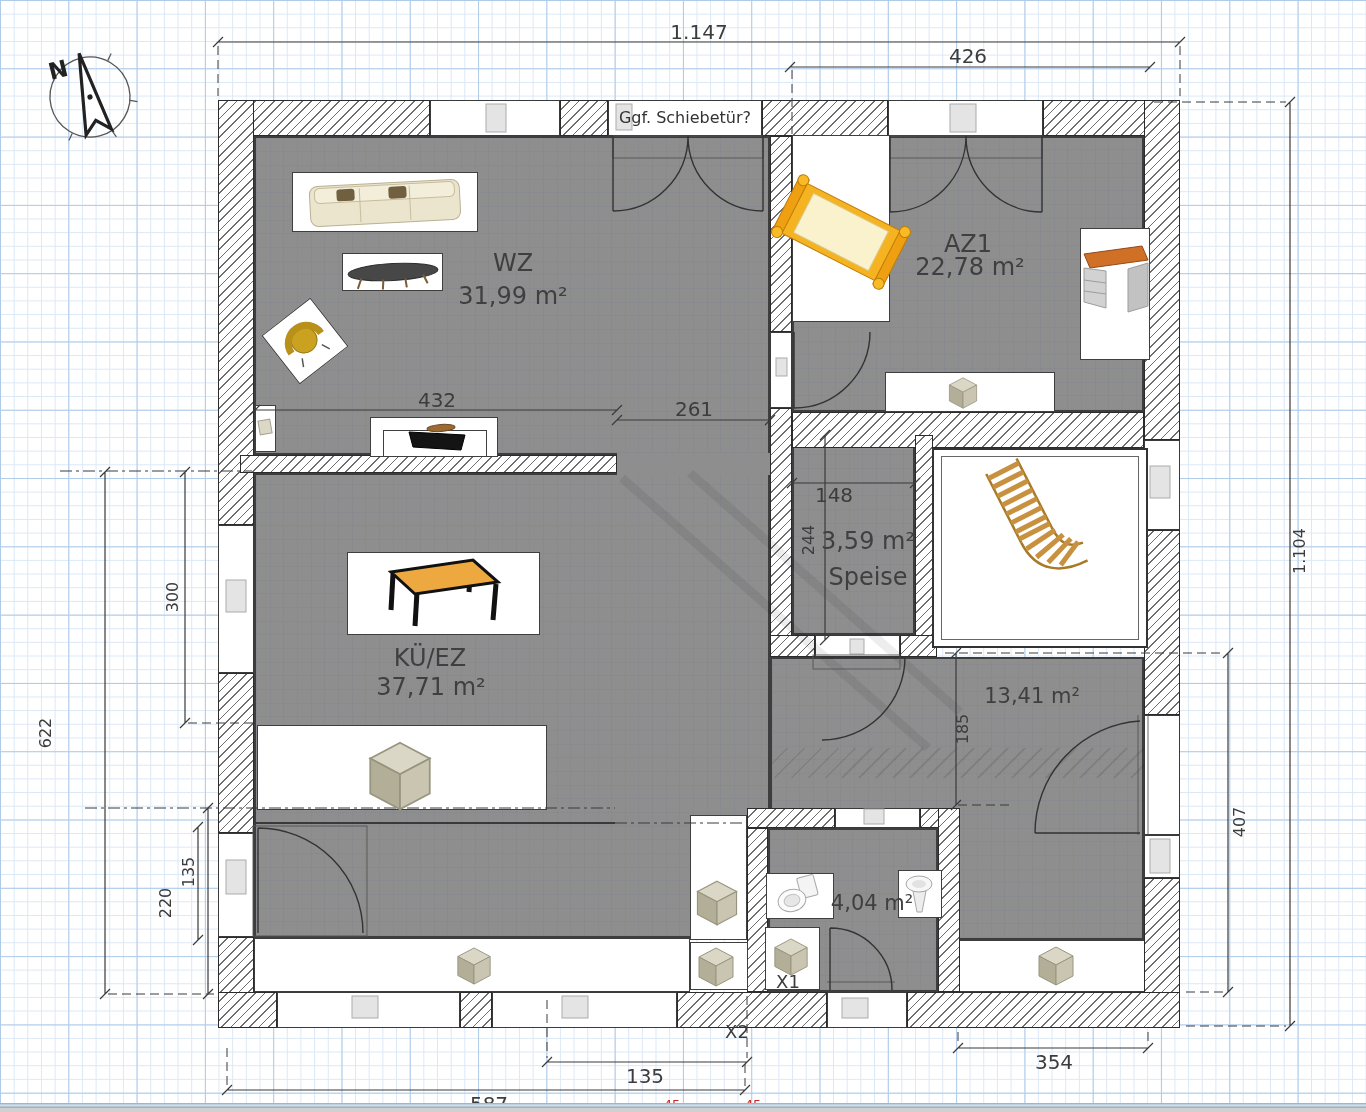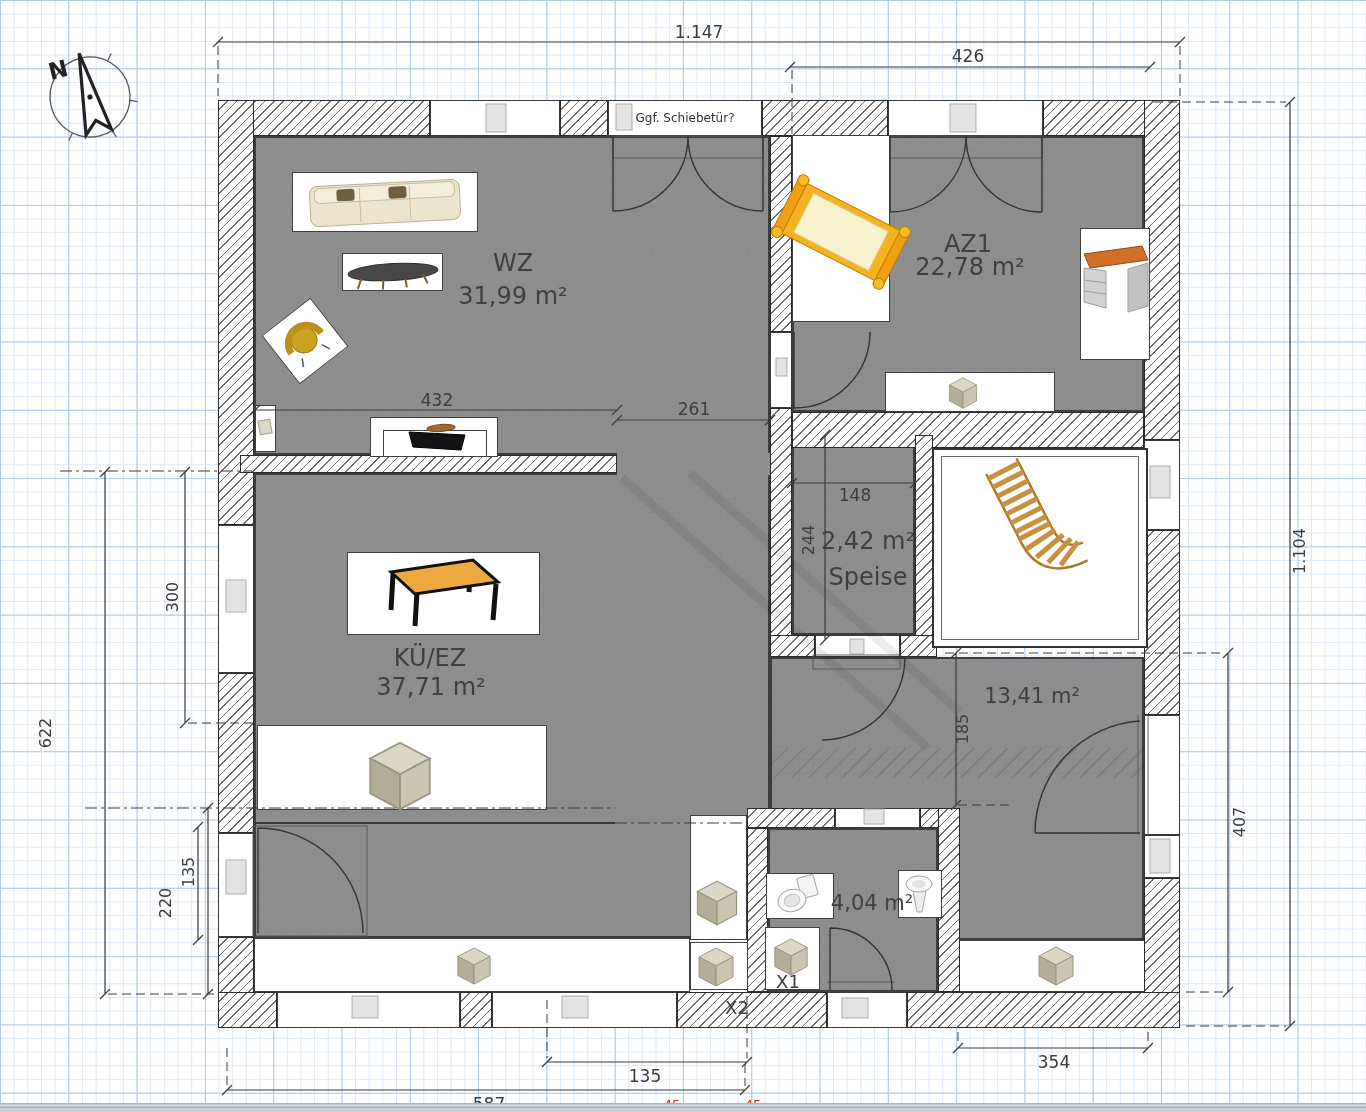--- a/index.html
+++ b/index.html
@@ -25,26 +25,26 @@
   .patch{position:absolute;box-sizing:border-box;background-color:#8e8e8e;}
   .wall{
     position:absolute;box-sizing:border-box;
     background:repeating-linear-gradient(135deg,#ffffff 0 5.5px,#6e6e6e 5.5px 6.6px);
     border:1.5px solid #2b2b2b;
   }
   .open{position:absolute;box-sizing:border-box;background:#fff;border:1px solid #3a3a3a;}
   .floor{position:absolute;box-sizing:border-box;background:#fff;border:1px solid #3d3d3d;}
   .furn{position:absolute;box-sizing:border-box;background:#fff;border:1.5px solid #3f3f3f;}
   .band{position:absolute;background:repeating-linear-gradient(135deg,transparent 0 10px,rgba(0,0,0,.10) 10px 12px);}
-  .lbl{position:absolute;font-size:17px;line-height:1;color:#3c3c3c;white-space:nowrap;transform:translate(-50%,-50%);}
+  .lbl{position:absolute;font-size:20px;line-height:1;color:#3c3c3c;white-space:nowrap;transform:translate(-50%,-50%);}
   .rlbl{position:absolute;font-size:16px;line-height:1;color:#3c3c3c;white-space:nowrap;transform:translate(-50%,-50%) rotate(-90deg);}
   .room-lbl{position:absolute;font-size:24px;line-height:1;color:#3f3f3f;white-space:nowrap;transform:translate(-50%,-50%);}
   .room-lbl.sm{font-size:21px;}
   .marker-lbl{position:absolute;font-size:18px;line-height:1;color:#3c3c3c;white-space:nowrap;transform:translate(-50%,-50%);}
-  .note-lbl{position:absolute;font-size:12px;line-height:1;color:#333;white-space:nowrap;transform:translate(-50%,-50%);}
+  .note-lbl{position:absolute;font-size:16px;line-height:1;color:#333;white-space:nowrap;transform:translate(-50%,-50%);}
   .clip{position:absolute;height:6px;overflow:hidden;font-size:13px;line-height:13px;color:#cc2222;transform:translateX(-50%);}
   svg{position:absolute;left:0;top:0;pointer-events:none;}
   .dim{stroke:#3a3a3a;stroke-width:1.2;fill:none;}
   .ext{stroke:#3a3a3a;stroke-width:1;fill:none;stroke-dasharray:9 5;}
   .extd{stroke:#3a3a3a;stroke-width:1;fill:none;stroke-dasharray:12 4 3 4;}
   .arc{stroke:#333;stroke-width:1.4;fill:none;}
   .frame{stroke:#555;stroke-width:0.9;fill:none;}
   .pane{fill:#e4e4e4;stroke:#ababab;stroke-width:1;}
   .faint{stroke:rgba(0,0,0,.07);stroke-width:9;fill:none;}
   .divline{stroke:#3a3a3a;stroke-width:2;fill:none;}
@@ -313,40 +313,40 @@
   </svg>
 
   <div class="note-lbl" style="left:685px;top:118px">Ggf. Schiebetür?</div>
 
   <div class="room-lbl" style="left:513px;top:263px">WZ</div>
   <div class="room-lbl" style="left:513px;top:296px">31,99 m²</div>
   <div class="room-lbl" style="left:968px;top:244px">AZ1</div>
   <div class="room-lbl" style="left:970px;top:267px">22,78 m²</div>
   <div class="room-lbl" style="left:430px;top:658px">KÜ/EZ</div>
   <div class="room-lbl" style="left:431px;top:687px">37,71 m²</div>
-  <div class="room-lbl" style="left:868px;top:541px">2,42 m²</div>
+  <div class="room-lbl" style="left:868px;top:541px">3,59 m²</div>
   <div class="room-lbl" style="left:868px;top:577px">Speise</div>
   <div class="room-lbl sm" style="left:1032px;top:696px">13,41 m²</div>
   <div class="room-lbl sm" style="left:872px;top:903px">4,04 m²</div>
 
   <div class="marker-lbl" style="left:788px;top:982px">X1</div>
-  <div class="marker-lbl" style="left:737px;top:1008px">X2</div>
+  <div class="marker-lbl" style="left:737px;top:1032px">X2</div>
 
   <div class="lbl" style="left:699px;top:32px">1.147</div>
   <div class="lbl" style="left:968px;top:56px">426</div>
   <div class="rlbl" style="left:1300px;top:551px">1.104</div>
   <div class="rlbl" style="left:46px;top:733px">622</div>
   <div class="rlbl" style="left:173px;top:597px">300</div>
   <div class="rlbl" style="left:166px;top:903px">220</div>
   <div class="rlbl" style="left:189px;top:872px">135</div>
   <div class="rlbl" style="left:1240px;top:822px">407</div>
   <div class="rlbl" style="left:963px;top:729px">185</div>
   <div class="lbl" style="left:437px;top:400px">432</div>
   <div class="lbl" style="left:694px;top:409px">261</div>
-  <div class="lbl" style="left:855px;top:495px">148</div>
+  <div class="lbl" style="left:834px;top:495px">148</div>
   <div class="rlbl" style="left:809px;top:540px">244</div>
   <div class="lbl" style="left:645px;top:1076px">135</div>
   <div class="lbl" style="left:489px;top:1104px">587</div>
   <div class="lbl" style="left:1054px;top:1062px">354</div>
 
   <div class="clip" style="left:672px;top:1098px">45</div>
   <div class="clip" style="left:753px;top:1098px">45</div>
 
   <div class="abs" style="left:0;top:1103px;width:1366px;height:5px;background:linear-gradient(#8fa9be,#d7e2eb 45%,#8fa9be)"></div>
   <div class="abs" style="left:0;top:1108px;width:1366px;height:4px;background:#d0d0d0"></div>

